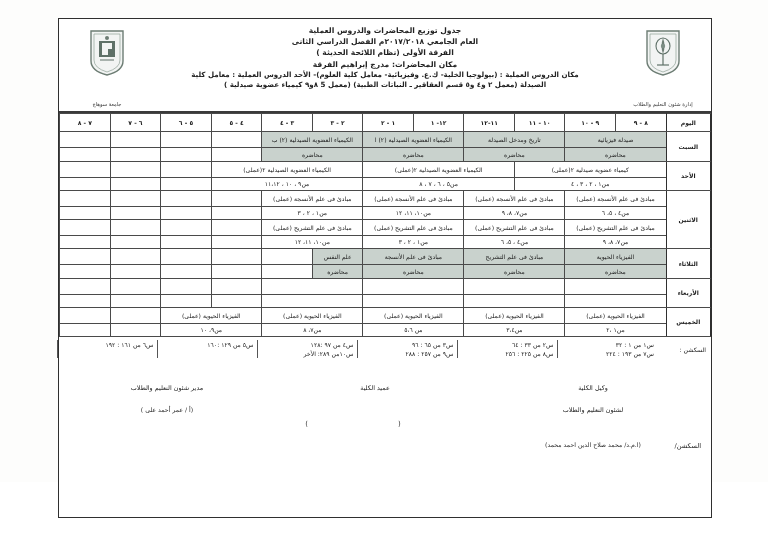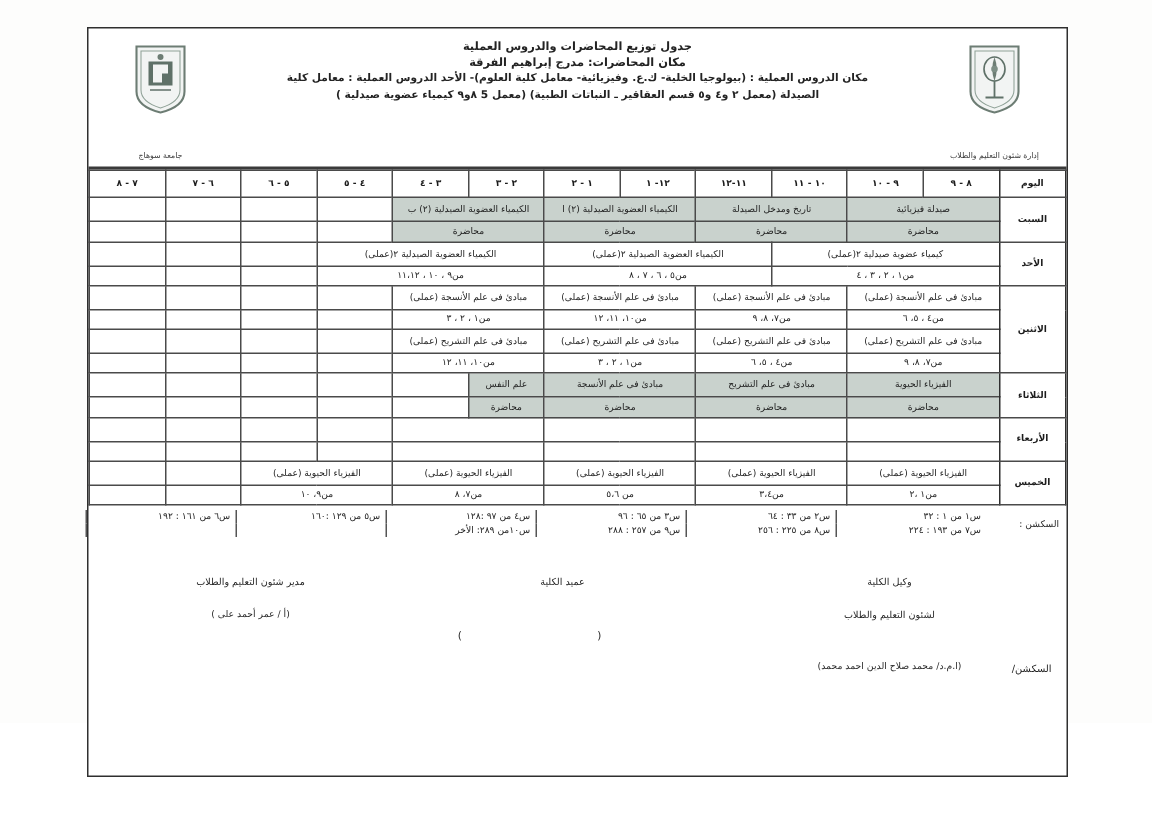--- a/index.html
+++ b/index.html
@@ -195,20 +195,22 @@
             <path d="M20 11 Q17 19 20 27 Q23 19 20 11 Z" fill="#6d7d74"></path>
             <path d="M20 27 L20 38" stroke="#5f7168" stroke-width="1.2"></path>
             <path d="M14 38 H26" stroke="#5f7168" stroke-width="1.2"></path>
             <circle cx="20" cy="19" r="2.2" fill="#7d8e85"></circle>
           </svg>
           <div class="logo-cap">إدارة شئون التعليم والطلاب</div>
         </div>
 
         <div class="hdr-center">
           <div class="l">جدول توزيع المحاضرات والدروس العملية</div>
+          <div class="l">العام الجامعي ٢٠١٧/٢٠١٨م الفصل الدراسي الثانى</div>
+          <div class="l">الفرقة الأولى (نظام اللائحة الحديثة )</div>
           <div class="l">مكان المحاضرات: مدرج إبراهيم الفرقة</div>
           <div class="l small wide">مكان الدروس العملية : (بيولوجيا الخلية- ك.ع. وفيزيائية- معامل كلية العلوم)- الأحد الدروس العملية : معامل كلية</div>
           <div class="l small wide">الصيدلة (معمل ٢ و٤ و٥ قسم العقاقير ـ النباتات الطبية) (معمل 5 ٨و٩ كيمياء عضوية صيدلية )</div>
         </div>
 
         <div class="logo-box">
           <svg class="crest" viewBox="0 0 40 50">
             <path d="M4 4 H36 V34 Q36 44 20 48 Q4 44 4 34 Z" fill="#f2f4f3" stroke="#6d7d74" stroke-width="1.4"></path>
             <path d="M7 7 H33 V33 Q33 41 20 45 Q7 41 7 33 Z" fill="none" stroke="#8fa197" stroke-width="0.7"></path>
             <path d="M12 14 H28 V30 H12 Z" fill="#5f7168"></path>

